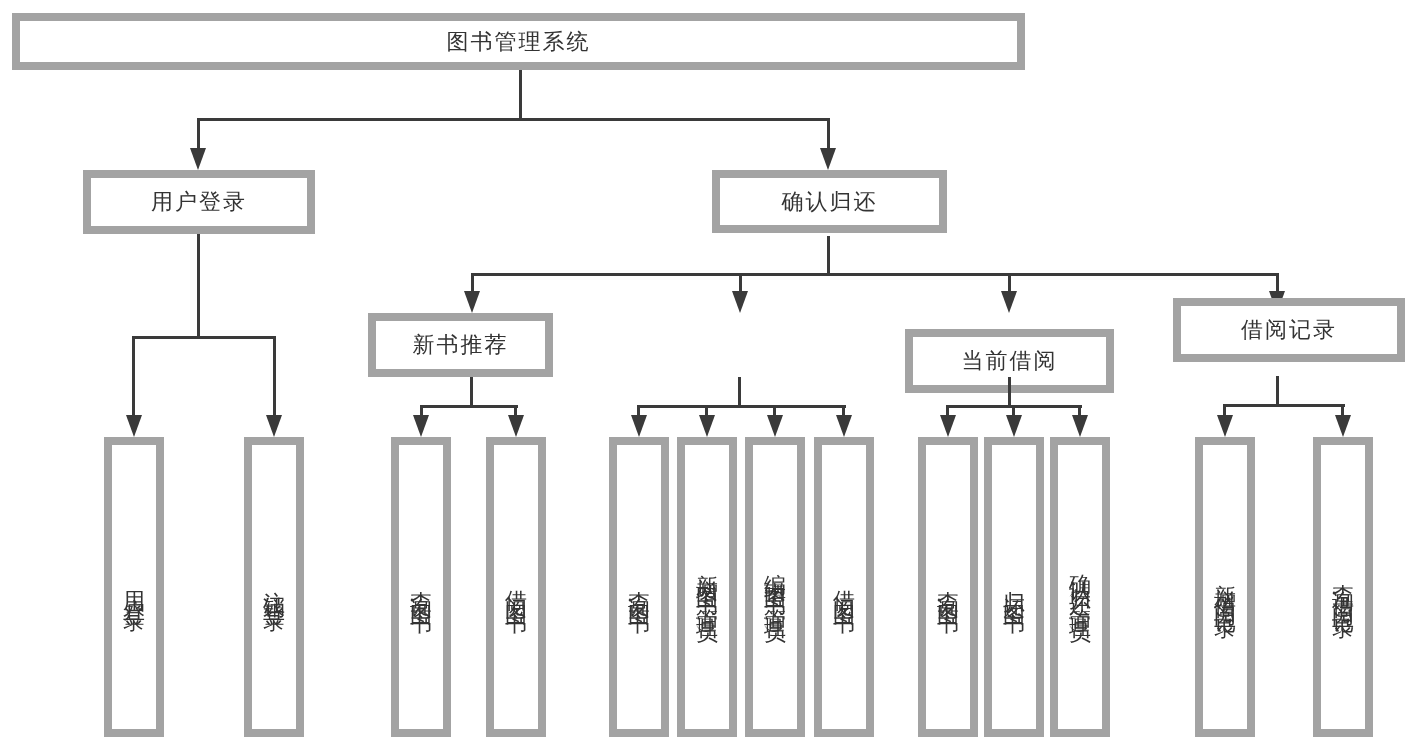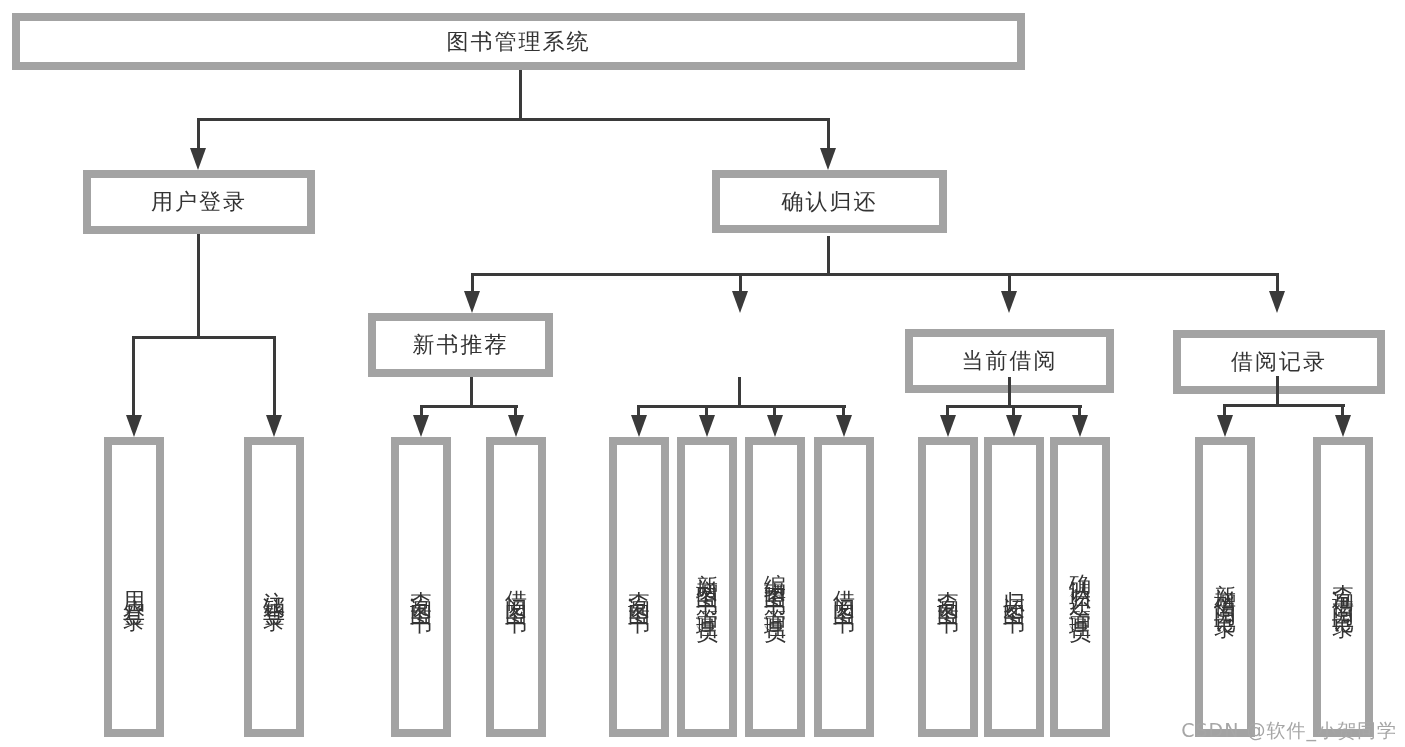--- a/index.html
+++ b/index.html
@@ -77,21 +77,21 @@
   <div class="lv" style="left:739px;top:273px;height:20px"></div>
   <div class="lv" style="left:1008px;top:273px;height:20px"></div>
   <div class="lv" style="left:1276px;top:273px;height:20px"></div>
   <div class="arrow" style="left:464px;top:291px"></div>
   <div class="arrow" style="left:732px;top:291px"></div>
   <div class="arrow" style="left:1001px;top:291px"></div>
   <div class="arrow" style="left:1269px;top:291px"></div>
 
   <div class="box h" style="left:368px;top:313px;width:185px;height:64px">新书推荐</div>
   <div class="box h" style="left:905px;top:329px;width:209px;height:64px">当前借阅</div>
-  <div class="box h" style="left:1173px;top:330px;width:212px;height:64px">借阅记录</div>
+  <div class="box h" style="left:1173px;top:298px;width:232px;height:64px">借阅记录</div>
 
   <div class="lv" style="left:470px;top:377px;height:28px"></div>
   <div class="lh" style="left:420px;top:405px;width:98px"></div>
   <div class="lv" style="left:420px;top:405px;height:12px"></div>
   <div class="lv" style="left:514px;top:405px;height:12px"></div>
   <div class="arrow" style="left:413px;top:415px"></div>
   <div class="arrow" style="left:508px;top:415px"></div>
 
   <div class="lv" style="left:738px;top:377px;height:28px"></div>
   <div class="lh" style="left:637px;top:405px;width:209px"></div>
@@ -157,15 +157,14 @@
     <span class="vt">确认归还（管理员）</span>
     </div>
 
   <div class="box v" style="left:1195px;top:437px;width:60px;height:300px">
     <span class="vt">新增借阅记录</span>
     </div>
   <div class="box v" style="left:1313px;top:437px;width:60px;height:300px">
     <span class="vt">查询借阅记录</span>
     </div>
 
-  <div class="watermark">CSDN @软件_小贺同学</div>
 
 </div>
 
 </body></html>

